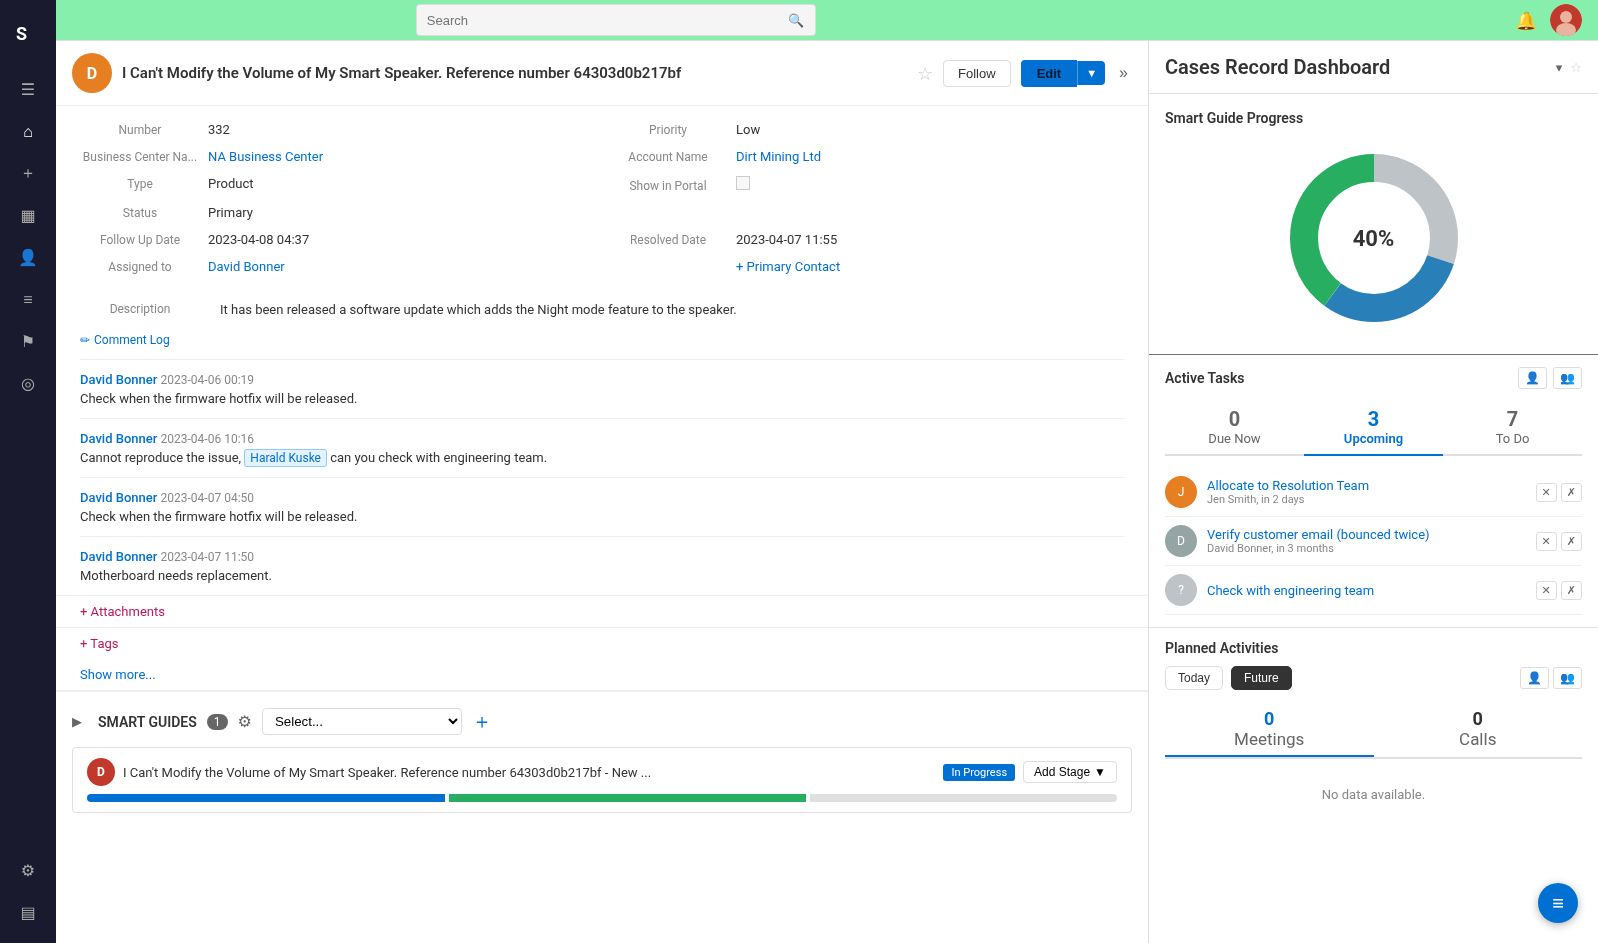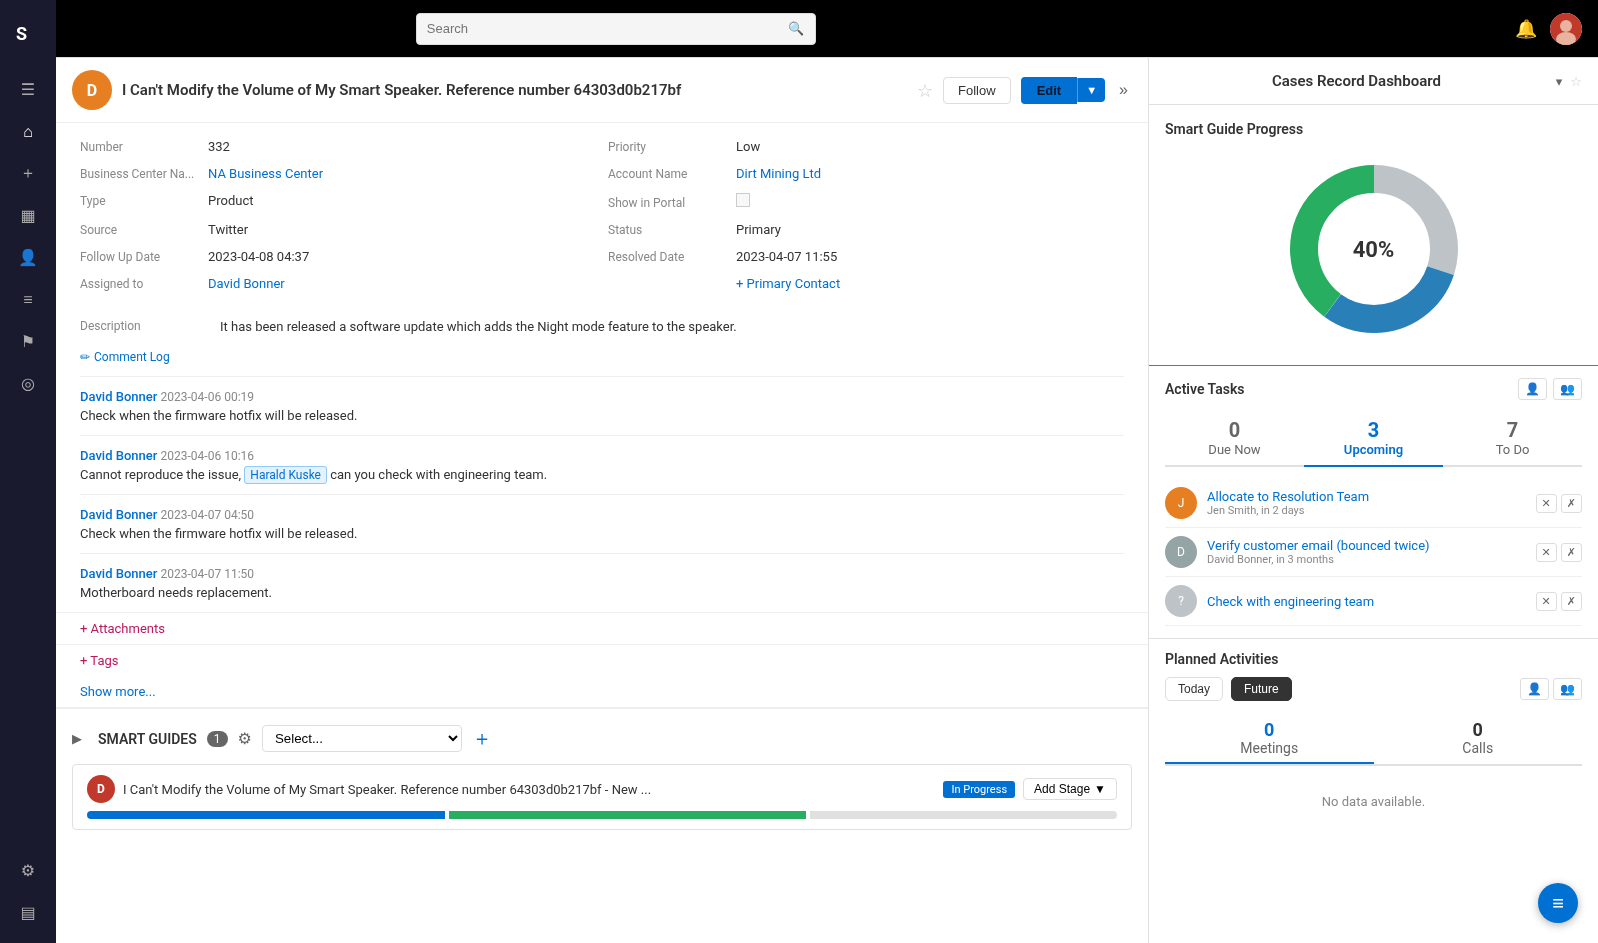--- a/index.html
+++ b/index.html
@@ -8,21 +8,21 @@
     
     .sidebar { width: 56px; background: #1a1a2e; display: flex; flex-direction: column; align-items: center; padding: 10px 0; flex-shrink: 0; }
     .sidebar-logo { width: 100%; display: flex; align-items: center; justify-content: center; padding: 8px; margin-bottom: 10px; }
     .sidebar-icon { width: 36px; height: 36px; display: flex; align-items: center; justify-content: center; color: #aaa; cursor: pointer; border-radius: 6px; margin: 3px 0; font-size: 16px; }
     .sidebar-icon.active { color: #fff; }
 
     
     .main-container { flex: 1; display: flex; flex-direction: column; overflow: hidden; }
 
     
-    .topbar { height: 58px; background: #000000; display: flex; align-items: center; padding: 0 16px; border-bottom: 1px solid #e0e0e0; gap: 12px; }
+    .topbar { height: 41px; background: #86efac; display: flex; align-items: center; padding: 0 16px; border-bottom: 1px solid #e0e0e0; gap: 12px; }
     .search-box { flex: 1; max-width: 400px; margin: 0 auto; display: flex; align-items: center; background: #f5f5f5; border: 1px solid #ddd; border-radius: 4px; padding: 0 10px; height: 32px; }
     .search-box input { border: none; background: transparent; outline: none; width: 100%; font-size: 13px; }
     .topbar-right { display: flex; align-items: center; gap: 12px; margin-left: auto; }
     .avatar { width: 32px; height: 32px; border-radius: 50%; background: #ccc; overflow: hidden; display: flex; align-items: center; justify-content: center; }
     .bell-icon { font-size: 18px; color: #666; cursor: pointer; }
 
     
     .content-area { display: flex; flex: 1; overflow: hidden; }
 
     
@@ -36,21 +36,21 @@
     .follow-btn { border: 1px solid #ddd; background: #fff; border-radius: 4px; padding: 5px 14px; cursor: pointer; font-size: 13px; color: #333; }
     .edit-btn-group { display: flex; align-items: center; }
     .edit-btn { background: #0070d2; color: #0f172a; border: none; border-radius: 4px 0 0 4px; padding: 6px 16px; cursor: pointer; font-size: 13px; font-weight: bold; }
     .edit-dropdown-btn { background: #0070d2; color: #fff; border: none; border-left: 1px solid rgba(255,255,255,0.3); border-radius: 0 4px 4px 0; padding: 6px 8px; cursor: pointer; font-size: 11px; }
     .expand-btn { background: none; border: none; cursor: pointer; color: #666; font-size: 16px; padding: 4px; }
 
     
     .case-fields { padding: 16px 24px; }
     .field-row { display: grid; grid-template-columns: 1fr 1fr; gap: 12px; margin-bottom: 12px; }
     .field-item { display: flex; gap: 8px; align-items: baseline; }
-    .field-label { color: #888; font-size: 12px; text-align: left; min-width: 120px; flex-shrink: 0; }
+    .field-label { color: #888; font-size: 12px; text-align: center; min-width: 120px; flex-shrink: 0; }
     .field-value { color: #333; font-size: 13px; }
     .field-value.link { color: #0070d2; cursor: pointer; text-decoration: none; }
 
     .checkbox-icon { width: 14px; height: 14px; border: 1px solid #ccc; display: inline-block; background: #f8f8f8; }
 
     
     .description-row { display: flex; gap: 20px; margin-bottom: 16px; padding: 0 24px; }
     .description-value { color: #333; font-size: 13px; flex: 1; }
 
     
@@ -84,21 +84,21 @@
     .sg-item { background: #fff; border: 1px solid #e0e0e0; border-radius: 4px; padding: 10px 14px; margin-bottom: 8px; }
     .sg-item-header { display: flex; align-items: center; gap: 8px; margin-bottom: 8px; }
     .sg-item-avatar { width: 28px; height: 28px; border-radius: 50%; background: #c0392b; color: #fff; display: flex; align-items: center; justify-content: center; font-size: 12px; font-weight: bold; flex-shrink: 0; }
     .sg-item-title { font-size: 13px; color: #333; flex: 1; overflow: hidden; text-overflow: ellipsis; white-space: nowrap; }
     .in-progress-badge { background: #0070d2; color: #fff; border-radius: 3px; padding: 2px 8px; font-size: 11px; flex-shrink: 0; }
     .add-stage-btn { display: flex; align-items: center; gap: 4px; border: 1px solid #ddd; background: #fff; border-radius: 4px; padding: 3px 10px; cursor: pointer; font-size: 12px; }
 
     
     .right-panel { width: 450px; background: #fff; border-left: 1px solid #e0e0e0; display: flex; flex-direction: column; overflow: hidden; flex-shrink: 0; }
     .right-panel-header { display: flex; align-items: center; padding: 14px 16px; border-bottom: 1px solid #e0e0e0; gap: 8px; }
-    .right-panel-title { font-size: 15px; font-weight: 600; color: #333; flex: 1; text-align: center; }
+    .right-panel-title { font-size: 20px; font-weight: 600; color: #333; flex: 1; }
     .right-panel-chevron { color: #666; cursor: pointer; }
     .right-panel-star { color: #ccc; cursor: pointer; }
 
     
     .sg-progress-section { padding: 16px; border-bottom: 1px solid #737373; }
     .sg-progress-title { font-size: 14px; font-weight: 600; margin-bottom: 12px; }
     .donut-container { display: flex; justify-content: center; align-items: center; height: 200px; }
     .donut-wrapper { position: relative; width: 180px; height: 180px; }
     .donut-center { position: absolute; top: 50%; left: 50%; transform: translate(-50%, -50%); font-size: 22px; font-weight: 700; color: #333; }
 
@@ -127,21 +127,21 @@
 
     
     .planned-activities-section { padding: 12px 16px; flex: 1; overflow-y: auto; }
     .pa-tabs { display: flex; gap: 8px; margin-bottom: 12px; align-items: center; }
     .pa-tab { border: 1px solid #ddd; border-radius: 5px; padding: 4px 12px; cursor: pointer; font-size: 12px; color: #333; background: #fff; }
     .pa-tab.active { background: #333; color: #fff; border-color: #333; }
     .pa-tab-icons { margin-left: auto; display: flex; gap: 4px; }
     .pa-counts { display: flex; gap: 0; margin-bottom: 8px; border-bottom: 2px solid #e0e0e0; }
     .pa-count { flex: 1; text-align: center; padding: 6px; cursor: pointer; }
     .pa-count-num { font-size: 18px; font-weight: 700; color: #0070d2; }
-    .pa-count-label { font-size: 14px; color: #666; }
+    .pa-count-label { font-size: 17px; color: #666; }
     .pa-count.active { border-bottom: 2px solid #0070d2; }
     .no-data { text-align: center; color: #888; font-size: 13px; padding: 20px; }
 
     
     svg.donut { width: 180px; height: 180px; transform: rotate(-90deg); }
   </style>
 </head>
 <body>
 
 <div class="sidebar">
@@ -225,24 +225,20 @@
             <span class="field-label">Type</span>
             <span class="field-value">Product</span>
           </div>
           <div class="field-item">
             <span class="field-label">Show in Portal</span>
             <span class="field-value"><span class="checkbox-icon"></span></span>
           </div>
         </div>
         <div class="field-row">
           <div class="field-item">
-            <span class="field-label">Source</span>
-            <span class="field-value">Twitter</span>
-          </div>
-          <div class="field-item">
             <span class="field-label">Status</span>
             <span class="field-value">Primary</span>
           </div>
         </div>
         <div class="field-row">
           <div class="field-item">
             <span class="field-label">Follow Up Date</span>
             <span class="field-value">2023-04-08 04:37</span>
           </div>
           <div class="field-item">

